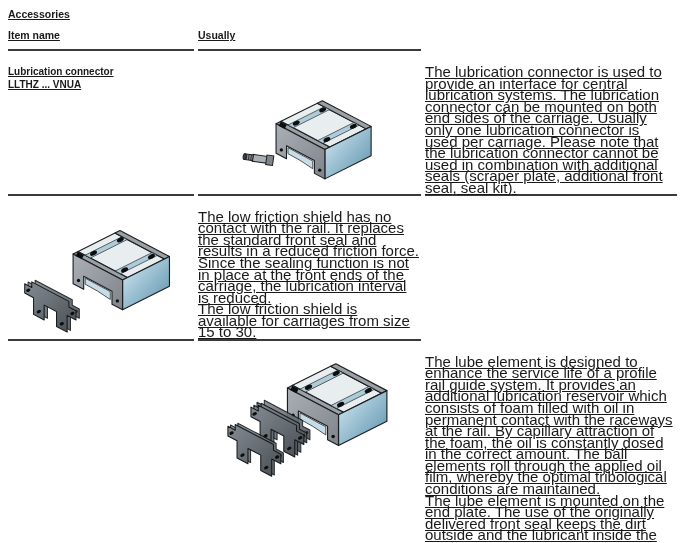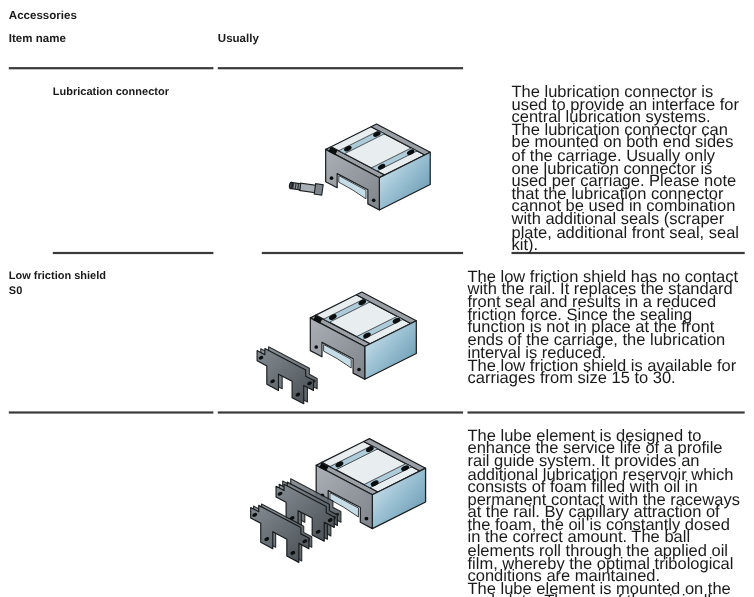--- a/index.html
+++ b/index.html
@@ -1,24 +1,24 @@
 <!DOCTYPE html>
 <html><head>
 <meta charset="utf-8">
 <style>
   html,body{margin:0;padding:0;background:#ffffff;}
   body{width:685px;height:543px;overflow:hidden;
        font-family:"Liberation Sans","DejaVu Sans",sans-serif;color:#1a1a1a;
        -webkit-font-smoothing:antialiased;}
-  .page{box-sizing:border-box;width:685px;height:543px;padding:6px 8px 0 8px;}
+  .page{box-sizing:border-box;width:685px;height:543px;padding:6px 8px 0 8px;text-decoration:underline;}
   .title{font-size:10.5px;font-weight:bold;margin:2px 0 0 0;}
   .trow{display:grid;grid-template-columns:186px 223px 1fr;column-gap:4px;}
   .cell{border-bottom:2px solid #3a3a3a;box-sizing:border-box;}
-  .head .cell{padding-top:9px;padding-bottom:20px;font-size:10.5px;font-weight:bold;}
-  .r1 .cell{min-height:134px;margin-left:40px;}
+  .head .cell{padding-top:9px;padding-bottom:8px;font-size:10.5px;font-weight:bold;}
+  .r1 .cell{min-height:134px;}
   .r2 .cell{min-height:145px;}
   .r3 .cell{min-height:174px;}
   .item-cell{padding-top:14px;}
   .item-name{font-size:10px;font-weight:bold;line-height:13px;}
   .item-code{font-size:10px;font-weight:bold;line-height:13px;}
   .purpose-cell{padding-top:15px;padding-right:2px;}
   .purpose{font-size:15px;line-height:11.6px;white-space:pre-line;}
   .illus-cell{display:flex;align-items:flex-start;justify-content:center;}
   .r1 .illus-cell{padding-top:36px;}
   .r2 .illus-cell{padding-top:28px;}
@@ -82,20 +82,21 @@
   <div>
 
     <div class="trow head">
       <div class="cell">Item name</div>
       <div class="cell">Usually</div>
     </div>
 
     <div class="trow r1">
       <div class="cell item-cell">
         <div class="item-name">Lubrication connector</div>
+        <div class="item-code">LLTHZ ... VNUA</div>
       </div>
       <div class="cell illus-cell">
         <svg width="156" height="103" viewBox="0 0 170 112">
           <use href="#g-carriage" transform="translate(8,6)"></use>
           <g transform="translate(14,66) rotate(8)" stroke="#1b1e20" stroke-width="1.1">
             <rect x="10" y="6" width="17" height="7.5" fill="#a9b0b5"></rect>
             <rect x="25" y="4.5" width="7.5" height="10.5" fill="#7e858b"></rect>
             <rect x="0.8" y="6.6" width="9.5" height="6.2" fill="#8d9399"></rect>
             <line x1="3.2" y1="6.6" x2="3.2" y2="12.8" stroke="#2a2e31"></line>
             <line x1="5.7" y1="6.6" x2="5.7" y2="12.8" stroke="#2a2e31"></line>
@@ -103,24 +104,20 @@
             <ellipse cx="1" cy="9.7" rx="1.5" ry="3.1" fill="#3c4145"></ellipse>
           </g>
         </svg>
       </div>
       <div class="cell purpose-cell">
         <div class="purpose">The lubrication connector is used to provide an interface for central lubrication systems. The lubrication connector can be mounted on both end sides of the carriage. Usually only one lubrication connector is used per carriage. Please note that the lubrication connector cannot be used in combination with additional seals (scraper plate, additional front seal, seal kit).</div>
       </div>
     </div>
 
     <div class="trow r2">
-      <div class="cell item-cell">
-        <div class="item-name">Low friction shield</div>
-        <div class="item-code">S0</div>
-      </div>
       <div class="cell illus-cell">
         <svg width="160" height="112" viewBox="0 0 172 120">
           <use href="#g-carriage" transform="translate(16,-2)"></use>
           <g>
             <use href="#g-plate" transform="translate(7.6,56.2)" opacity="0.9"></use>
             <use href="#g-plate" transform="translate(4,58)"></use>
           </g>
         </svg>
       </div>
       <div class="cell purpose-cell">

